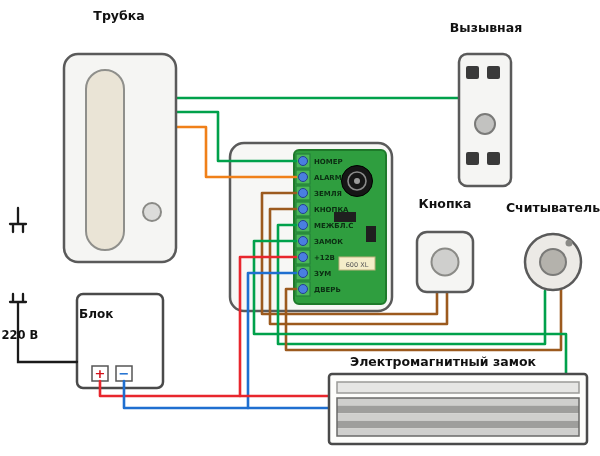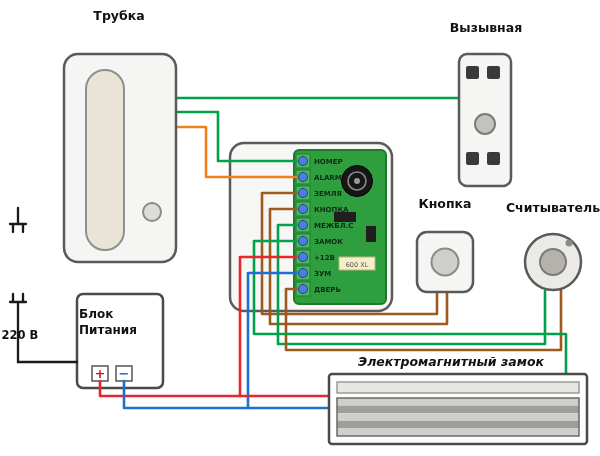--- a/index.html
+++ b/index.html
@@ -167,25 +167,24 @@
 <div class="lbl" style="left:436px;top:12px;width:100px;margin-top:8px;">
   <div>Вызывная</div>
 </div>
 
 <div class="lbl" style="left:405px;top:196px;width:80px;">
   <div>Кнопка</div>
 </div>
 
 <div class="lbl" style="left:503px;top:200px;width:100px;">Считыватель</div>
 
-<div class="lbl" style="left:332px;top:354px;width:238px;font-style:italic;">Электромагнитный замок</div>
+<div class="lbl" style="left:324px;top:354px;width:238px;">Электромагнитный замок</div>
 
 <div class="lbl lbl-small" style="left:0px;top:296px;width:40px;margin-top:32px;">220 В</div>
 
 <div class="psu-text" style="left:79px;top:306px;width:82px;">
   <div>Блок</div>
-  <div>Питания</div>
 </div>
 
 <div class="term-sign sign-plus" style="left:92px;top:366px;">+</div>
 <div class="term-sign sign-minus" style="left:116px;top:366px;">−</div>
 
 </div>
 
 </body></html>

